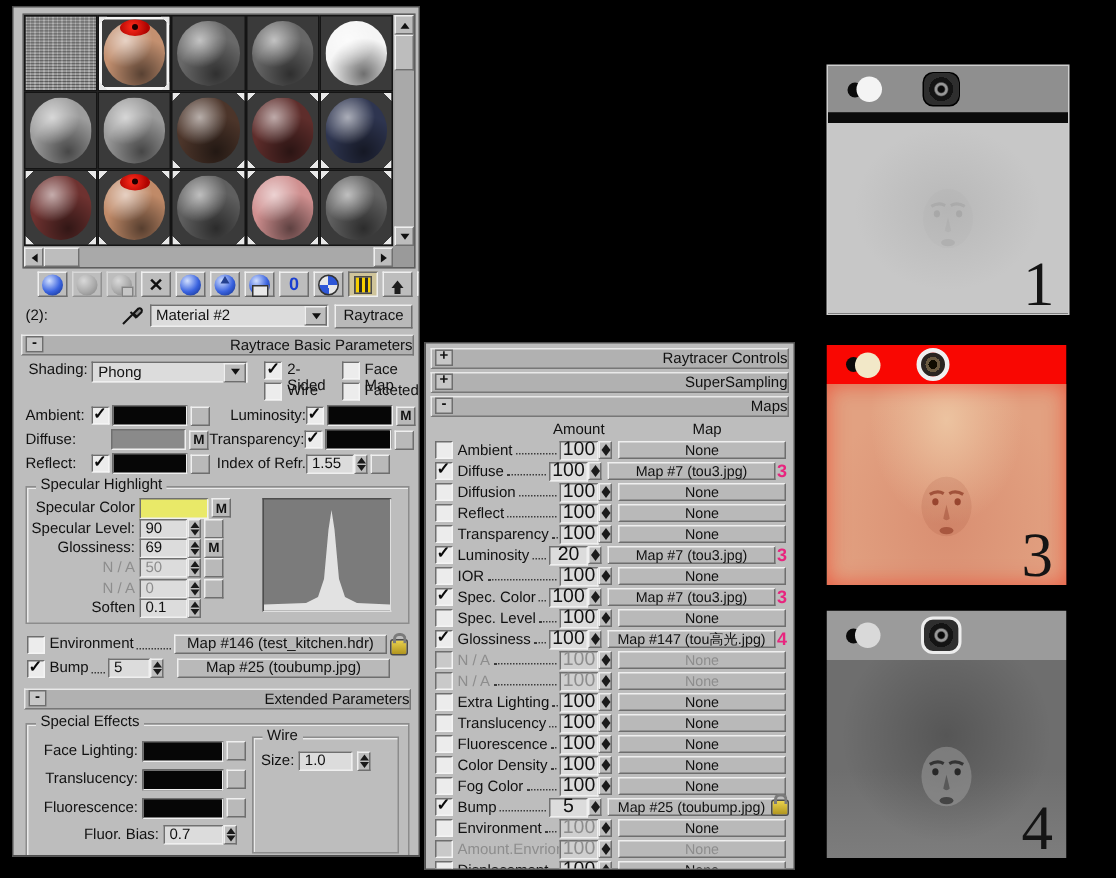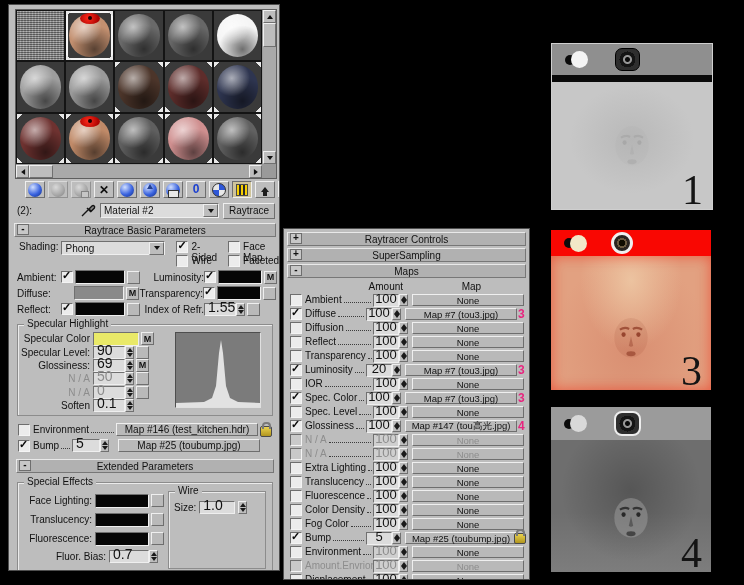--- a/index.html
+++ b/index.html
@@ -1,21 +1,21 @@
 <!DOCTYPE html>
 <html><head>
 <meta charset="utf-8">
 <style>
   html,body{margin:0;padding:0;background:#000;}
   body{width:744px;height:585px;position:relative;overflow:hidden;
        font-family:"Liberation Sans",sans-serif;color:#111;-webkit-font-smoothing:none;}
   i{font-style:normal}
   button{font:inherit;color:inherit;padding:0;margin:0;background:none;border:none;cursor:pointer}
   .field{background:#dcdcdc;border:1px solid;border-color:#707070 #efefef #efefef #707070;
-         font-size:14px;display:inline-flex;align-items:flex-end;padding-left:3px;box-sizing:border-box;height:13px}
+         font-size:10px;display:inline-flex;align-items:center;padding-left:3px;box-sizing:border-box;height:13px}
   .btn{background:#b9b9b9;border:1px solid;border-color:#efefef #6e6e6e #6e6e6e #efefef;
        font-size:10px;display:inline-flex;align-items:center;justify-content:center;box-sizing:border-box;
        white-space:nowrap;overflow:hidden}
   .sbtn{width:13px;height:13px;flex:none}
   .mbtn-sm{width:13px;height:13px;font-size:9px;font-weight:bold;flex:none}
   .cb{width:10px;height:10px;flex:none;background:#ececec;border:1px solid;border-color:#6e6e6e #f4f4f4 #f4f4f4 #6e6e6e;
       position:relative;display:inline-block;box-sizing:content-box}
   .cb.checked::after{content:"✓";position:absolute;left:0px;top:-3px;font-size:11px;font-weight:bold;color:#0a0a0a}
   .cb.dim{background:#c9c9c9}
   .spin{width:9px;height:13px;flex:none;position:relative;background:#bdbdbd;border:1px solid;
@@ -25,21 +25,21 @@
   .spin::after{bottom:1px;border-top:4px solid #1a1a1a}
   .swatch{height:12px;border:1px solid;border-color:#707070 #efefef #efefef #707070;flex:none}
   .sw-black{background:#060606}.sw-gray{background:#8a8a8a}.sw-yellow{background:#e9e968}
   .leader{flex:1;border-bottom:1px dotted #3c3c3c;height:8px;margin:0 2px 3px 2px;min-width:4px}
   .radio{width:9px;height:9px;flex:none;border-radius:50%;background:#ececec;border:1px solid #5e5e5e;position:relative}
   .radio.on::after{content:"";position:absolute;inset:2px;border-radius:50%;background:#0a0a0a}
   .rollout{height:12px;background:#b1b1b1;border:1px solid;border-color:#e9e9e9 #777 #777 #e9e9e9;
            display:flex;align-items:center;font-size:10px;position:relative;margin:2px 1px;flex:none}
   .rstate{position:absolute;left:2px;top:0px;width:10px;height:9px;background:#c7c7c7;border:1px solid #6e6e6e;
           line-height:8px;text-align:center;font-size:10px;font-weight:bold}
-  .rtitle{flex:1;text-align:center}
+  .rtitle{flex:1;text-align:right}
   .group{border:1px solid #8c8c8c;box-shadow:1px 1px 0 rgba(255,255,255,.7) inset;position:relative;box-sizing:border-box}
   .group-label{position:absolute;top:-7px;left:6px;background:#bdbdbd;padding:0 3px;font-size:10px;white-space:nowrap}
   .lock{width:10px;height:9px;position:relative;background:linear-gradient(#ead24d,#b1951f);
         border:1px solid #4a4a4a;border-radius:2px;flex:none;margin-top:4px}
   .lock::before{content:"";position:absolute;top:-5px;left:1px;width:5px;height:5px;border:2px solid #7a7a7a;
         border-bottom:none;border-radius:4px 4px 0 0}
 
   
   .left-panel{position:absolute;left:8px;top:4px;width:272px;height:567px;background:#bdbdbd;
               overflow:hidden;box-sizing:border-box;padding:2px 2px 0 4px;border:1px solid #4e4e4e}

